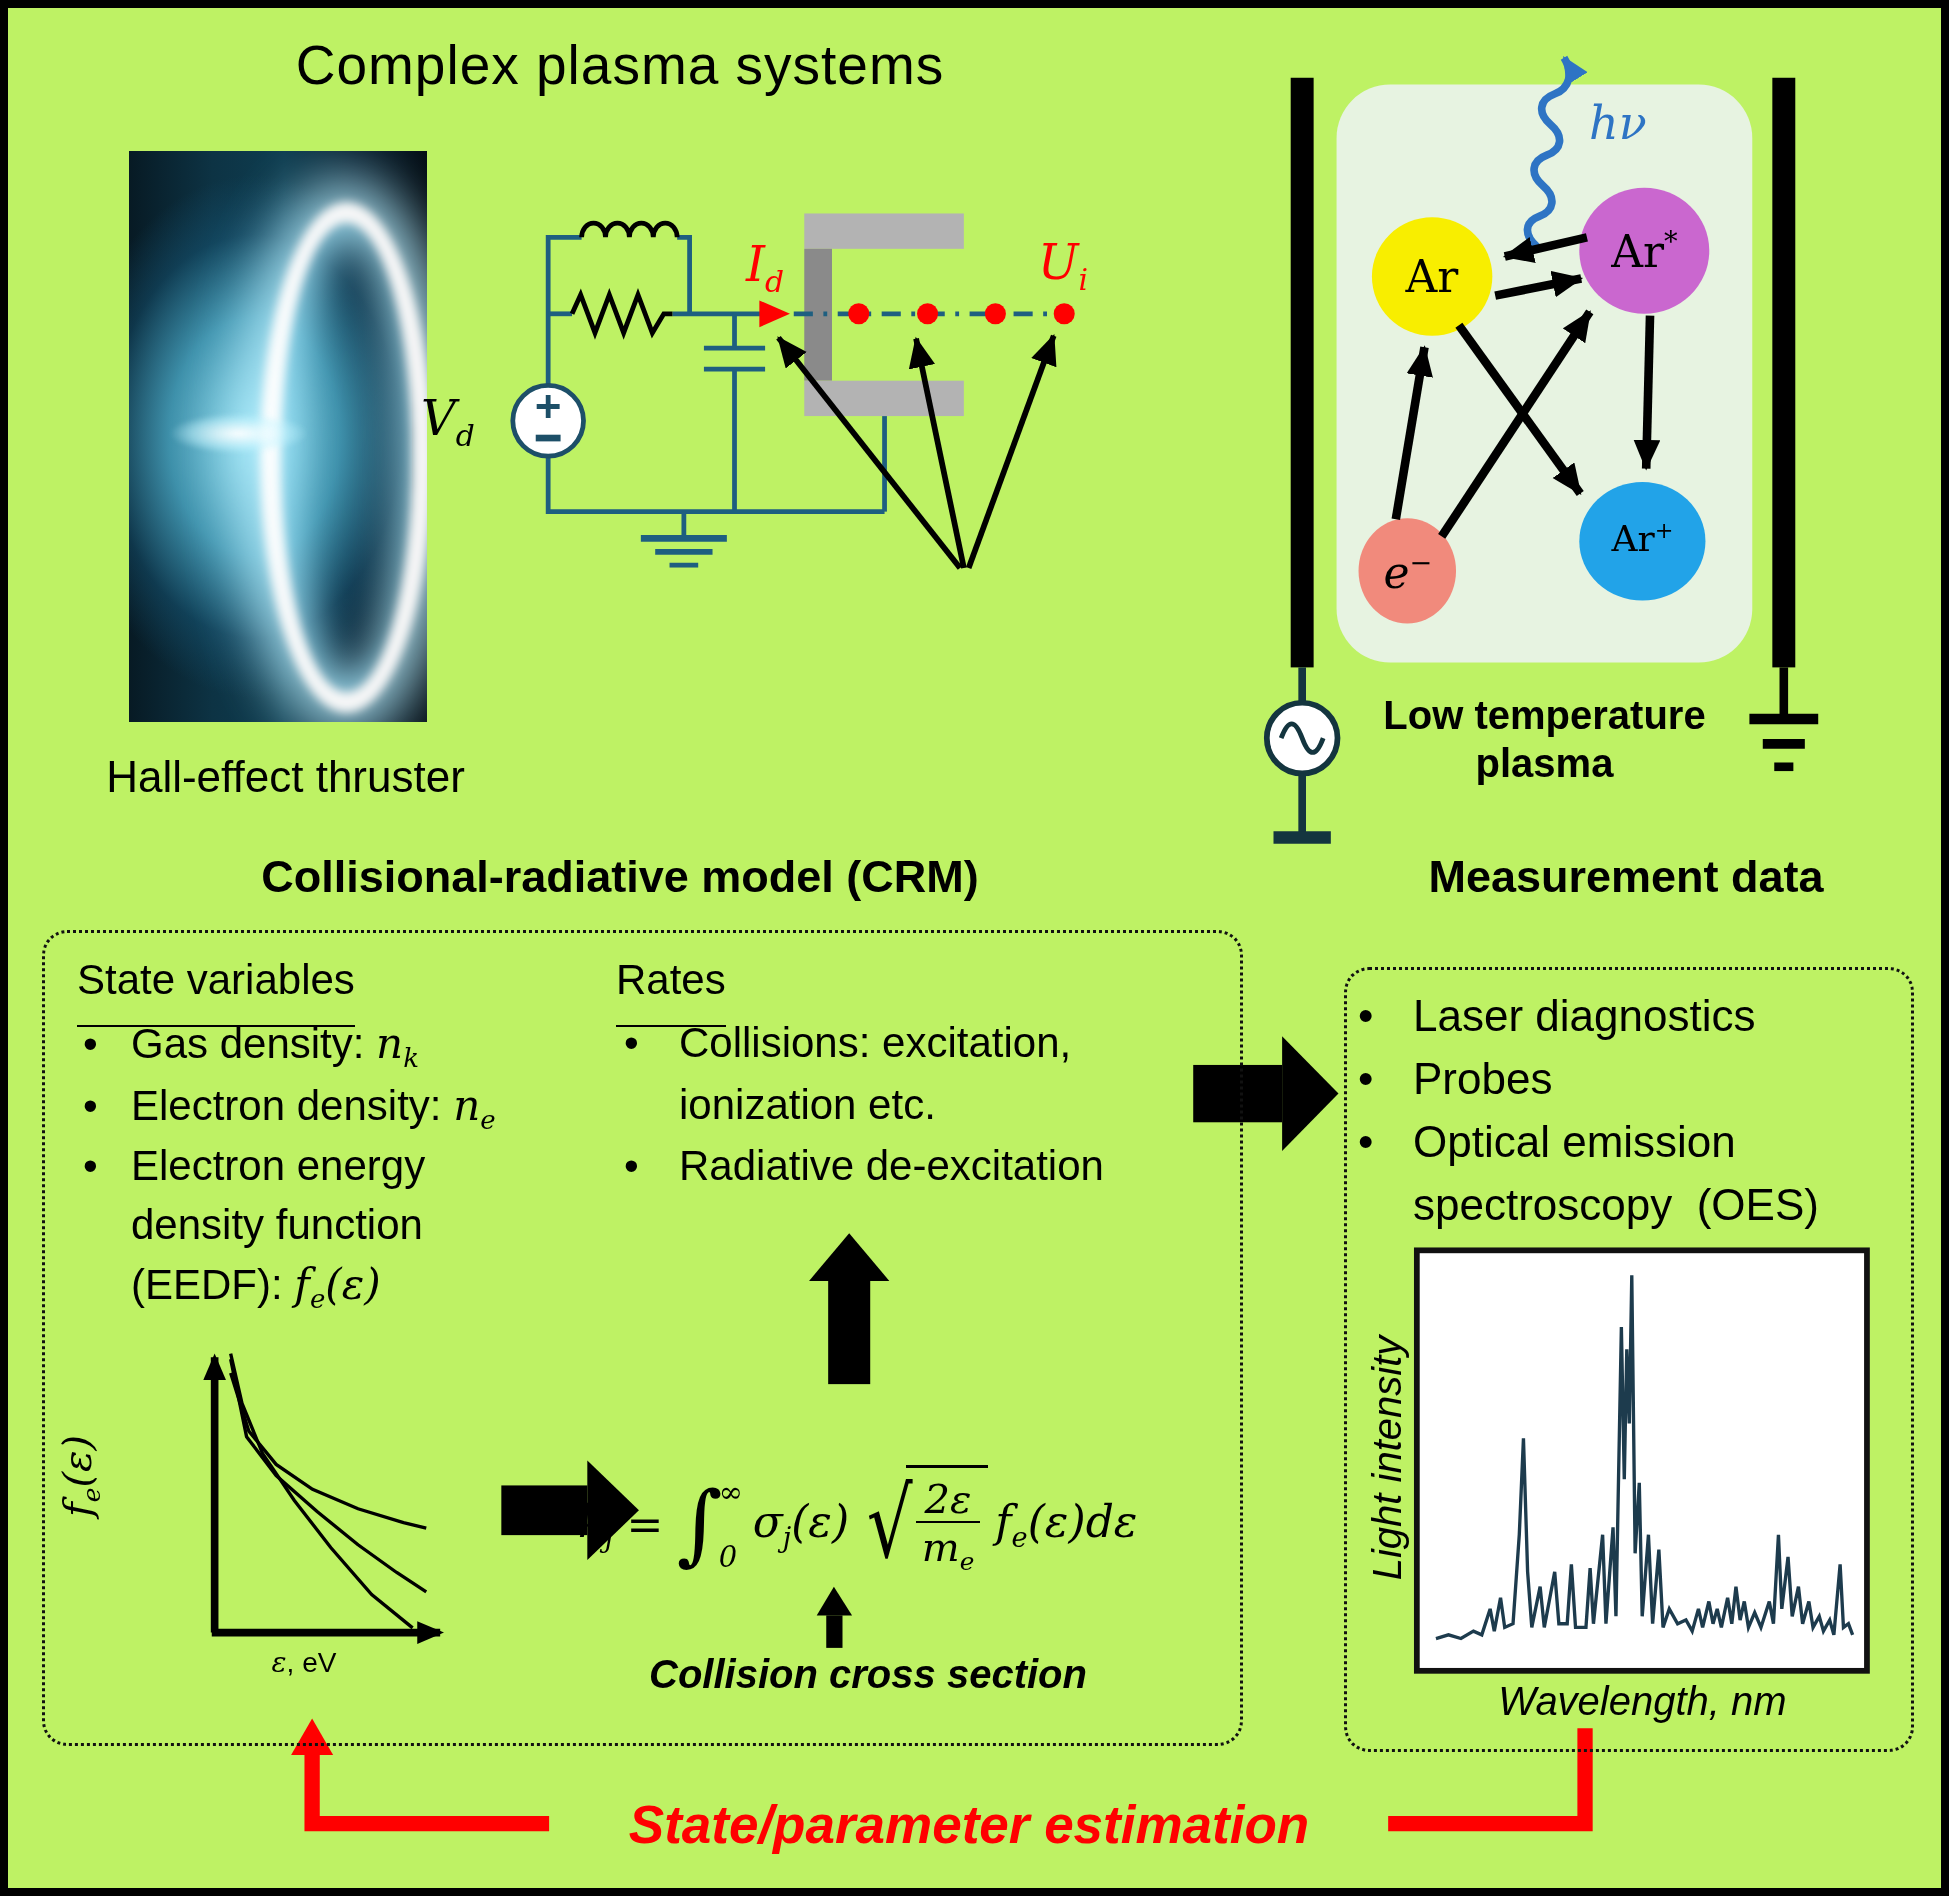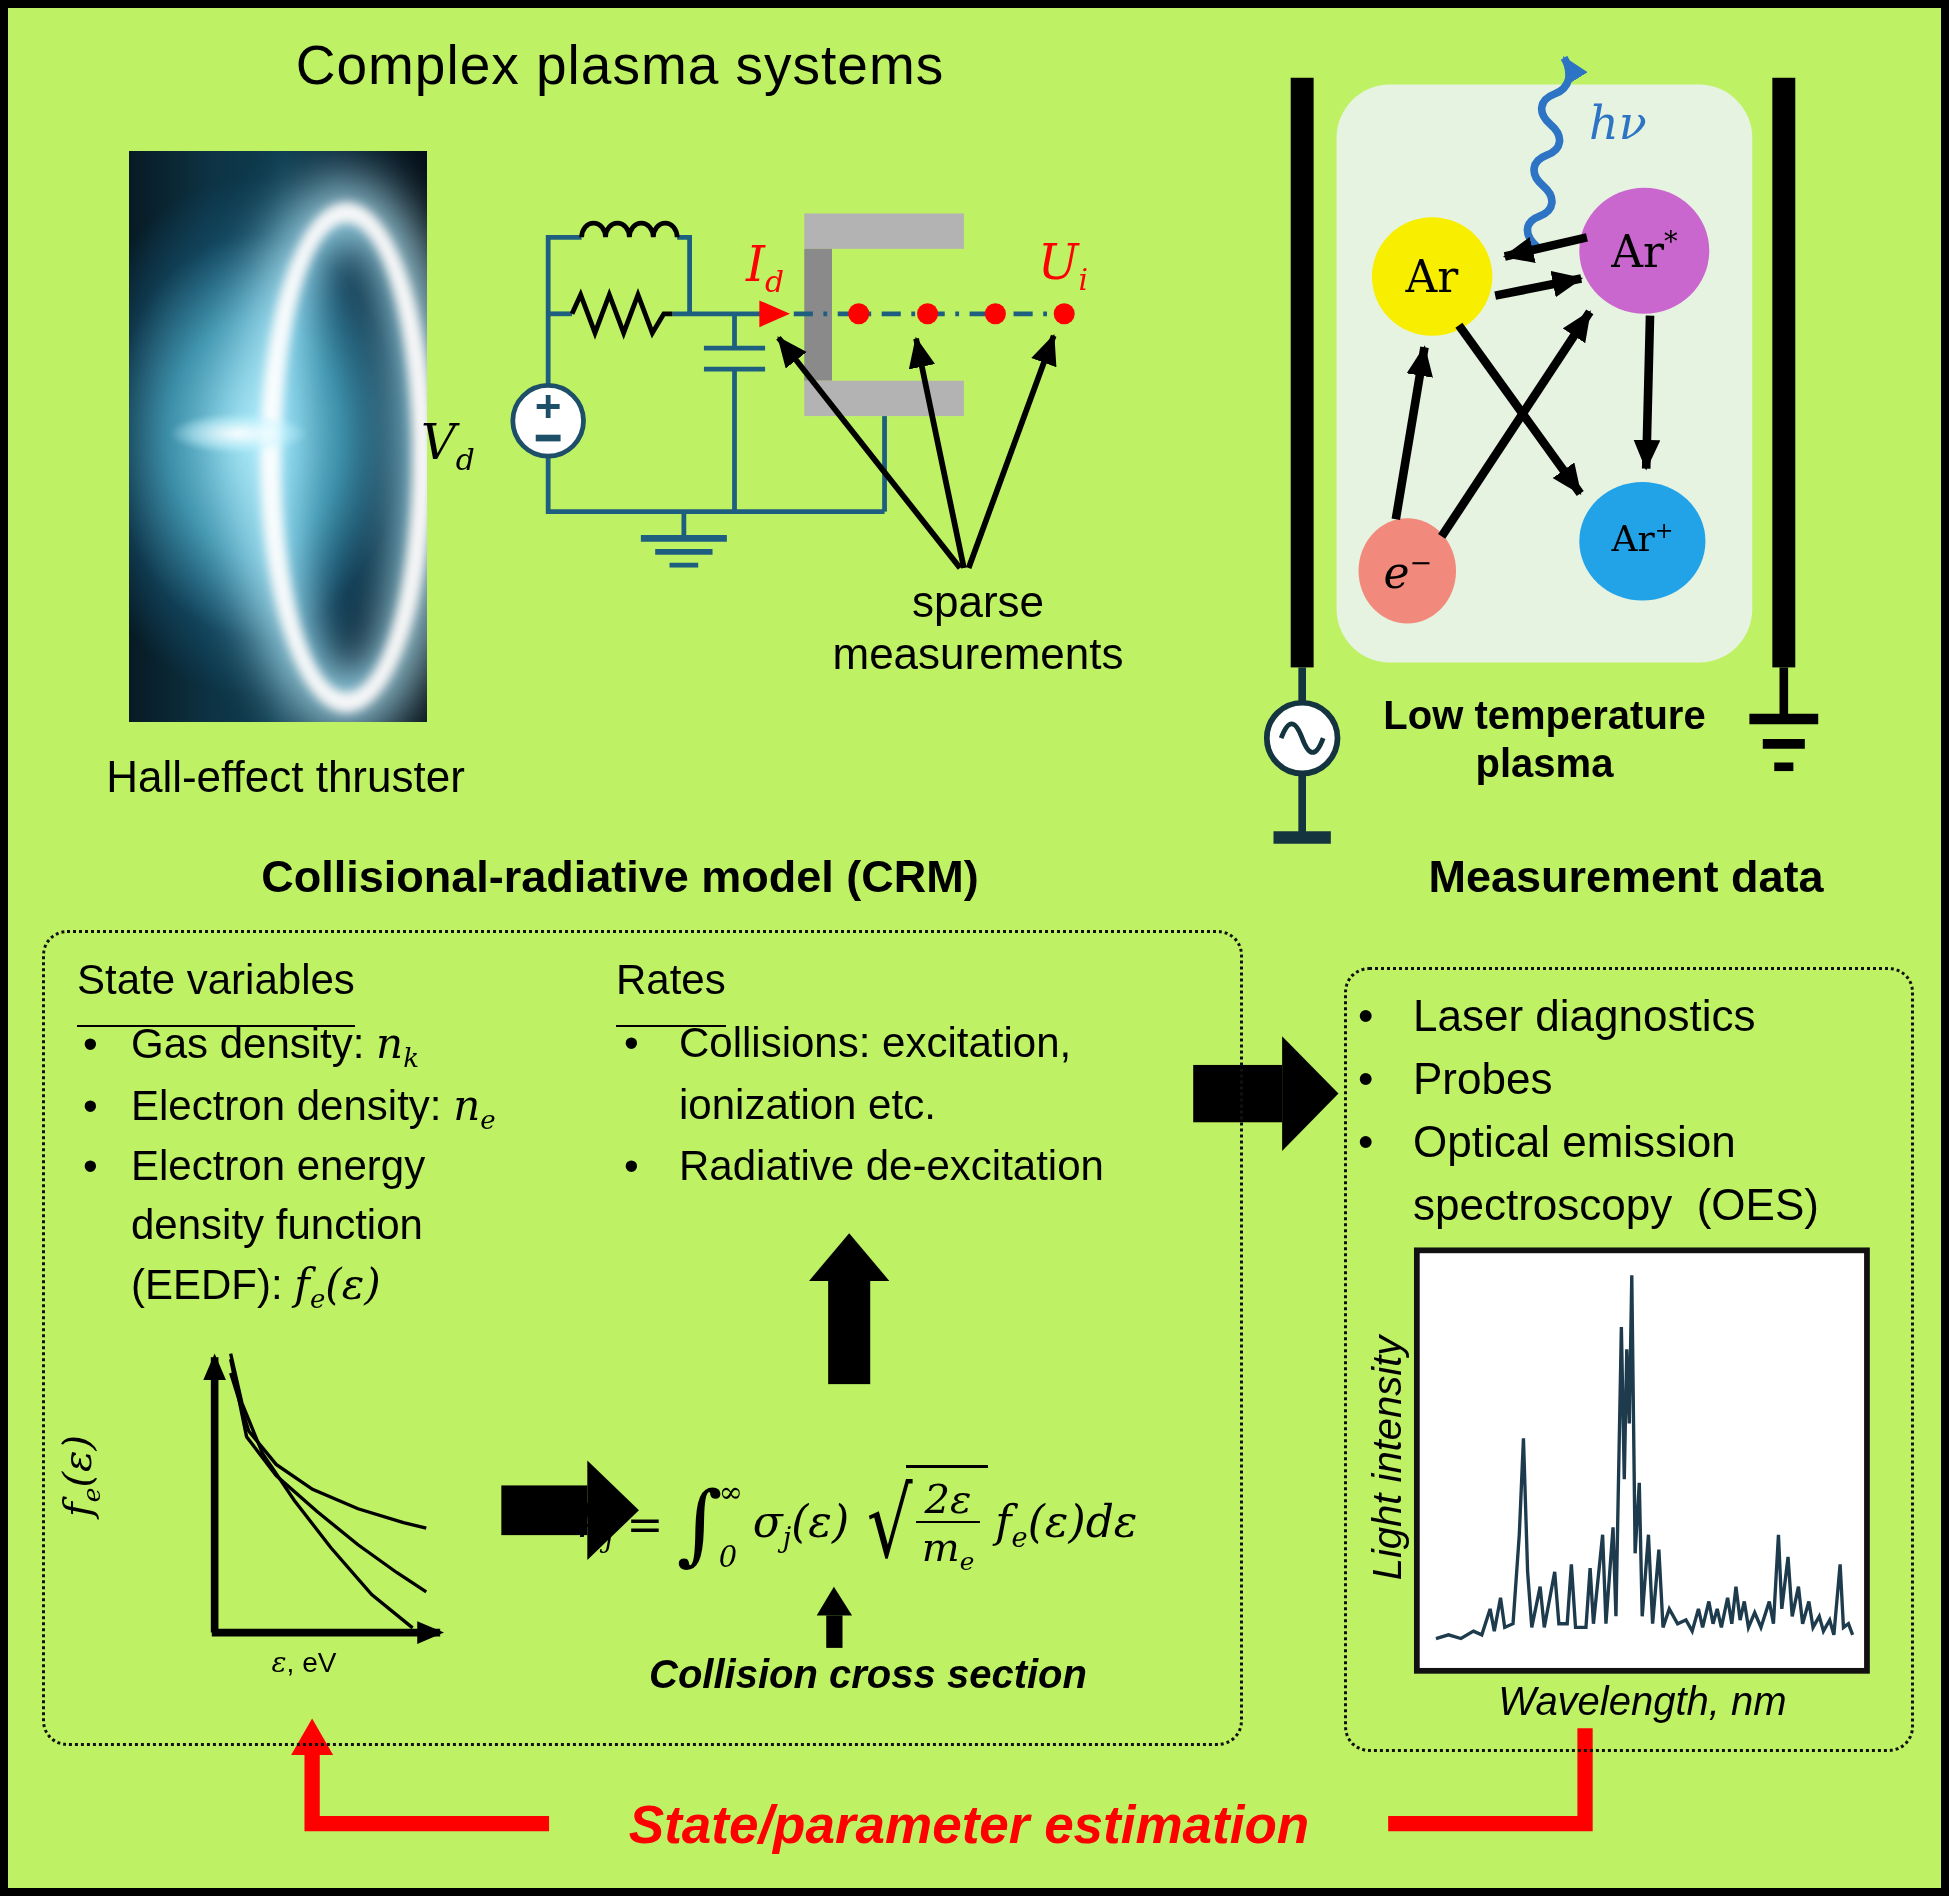--- a/index.html
+++ b/index.html
@@ -194,34 +194,30 @@
     <div class="streak"></div>
   </div>
 
   <div class="dotbox" style="left:34px;top:922px;width:1195px;height:810px;"></div>
   <div class="dotbox" style="left:1336px;top:959px;width:564px;height:779px;"></div>
 
   <div class="abs ctr t-title" style="left:153px;top:25px;width:918px;">Complex plasma systems</div>
 
   <div class="abs ctr t-label" style="left:53px;top:744px;width:449px;">Hall-effect thruster</div>
 
-  <div class="abs math" style="left:413px;top:382px;font-size:48px;margin-top:24px;">
+  <div class="abs math" style="left:413px;top:382px;font-size:48px;">
     <span>V</span><sub class="m">d</sub>
   </div>
   <div class="abs math red" style="left:738px;top:228px;font-size:48px;">
     <span>I</span><sub class="m">d</sub>
   </div>
   <div class="abs math red" style="left:1030px;top:226px;font-size:48px;text-align:center;">
     <span>U</span><sub class="m">i</sub>
   </div>
 
-  <div class="abs ctr t-body-m" style="left:779px;top:568px;width:382px;line-height:52px;">
-    <span>sparse</span><br>
-    <span>measurements</span>
-  </div>
 
   <div class="abs math blue" style="left:1581px;top:88px;font-size:46px;">hν</div>
 
   <div class="abs ctr" style="left:1376px;top:243px;width:96px;font-family:'DejaVu Serif',serif;font-size:44px;">Ar</div>
   <div class="abs ctr" style="left:1577px;top:218px;width:119px;font-family:'DejaVu Serif',serif;font-size:44px;">
     <span>Ar</span><sup class="m">*</sup>
   </div>
   <div class="abs ctr" style="left:1575px;top:509px;width:119px;font-family:'DejaVu Serif',serif;font-size:36px;">
     <span>Ar</span><sup class="m">+</sup>
   </div>

